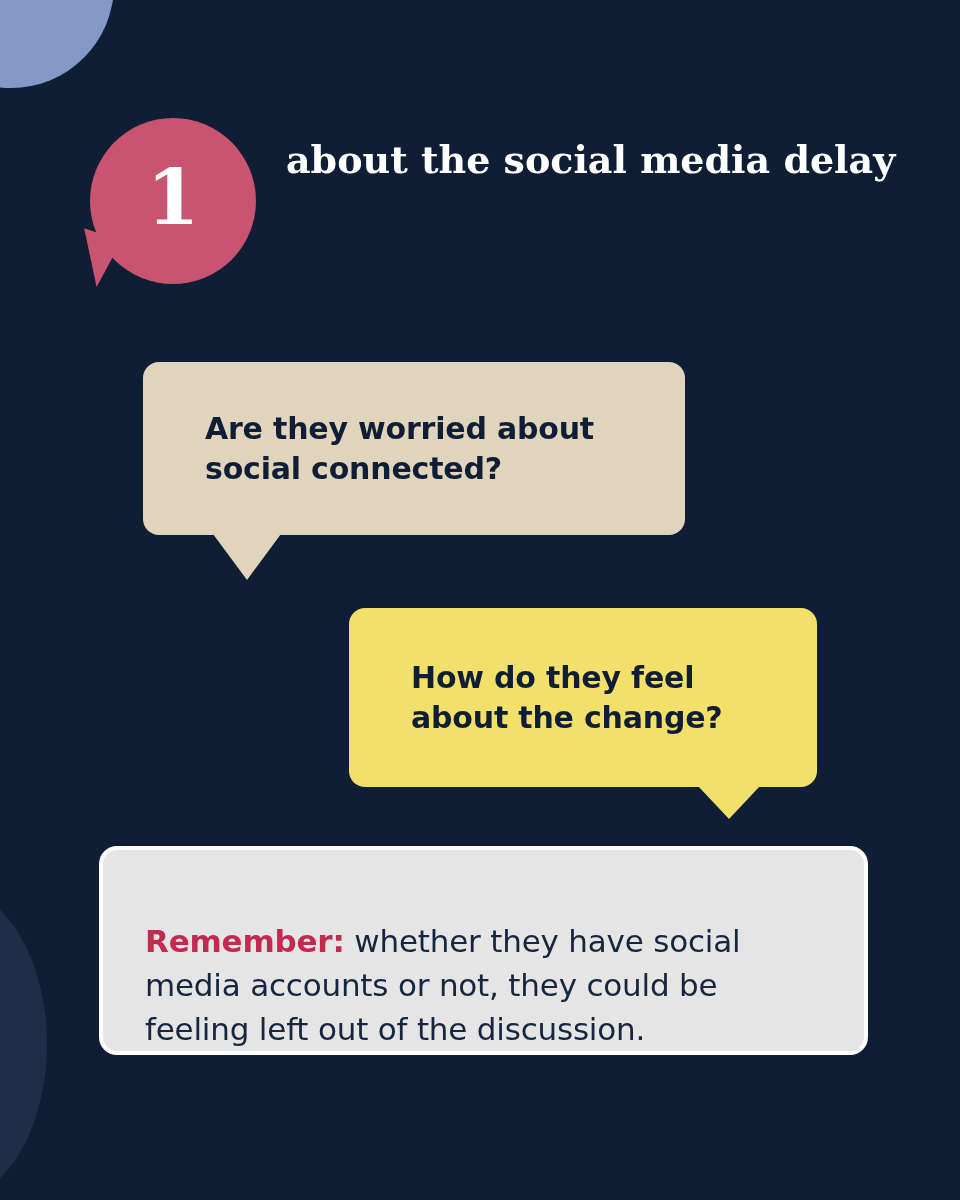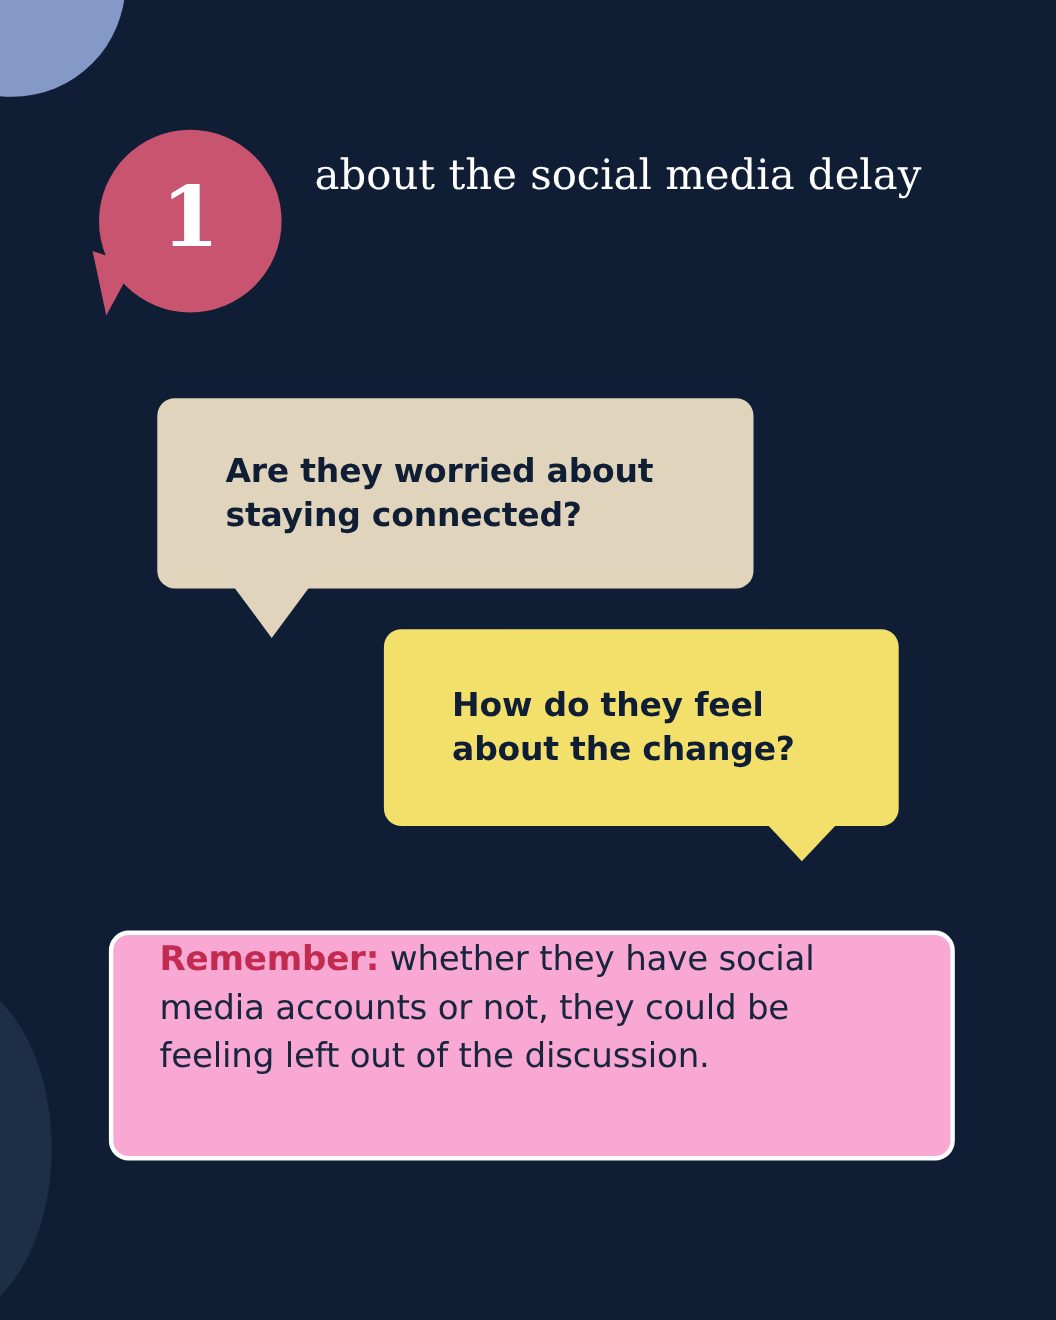--- a/index.html
+++ b/index.html
@@ -92,21 +92,21 @@
     font-family: "DejaVu Serif", serif;
     font-weight: 700;
     font-size: 63px;
     line-height: 1.02;
     color: #FFFFFF;
     letter-spacing: -0.5px;
     white-space: nowrap;
   }
   #heading-subtitle {
     font-family: "DejaVu Serif", serif;
-    font-weight: 400;
+    font-weight: 700;
     font-size: 38px;
     line-height: 1.15;
     color: #FFFFFF;
     margin-top: 10px;
     white-space: nowrap;
   }
 
   
   .bubble {
     position: absolute;
@@ -149,21 +149,21 @@
     left: 70px;
     top: 172px;
     border-left: 34px solid transparent;
     border-right: 34px solid transparent;
     border-top: 46px solid #E0D5BC;
   }
 
   
   #bubble-yellow {
     left: 349px;
-    top: 572px;
+    top: 608px;
     width: 468px;
     height: 179px;
   }
   #bubble-yellow .bubble-body {
     background: #F2E06A;
     padding: 0 0 0 62px;
   }
   #bubble-yellow-tail {
     left: 349px;
     top: 178px;
@@ -173,25 +173,25 @@
   }
 
   
   #note-remember {
     position: absolute;
     left: 99px;
     top: 846px;
     width: 769px;
     height: 209px;
     box-sizing: border-box;
-    background: #f9a8d4;
+    background: #e5e5e5;
     border: 4px solid #FFFFFF;
     border-radius: 18px;
     display: flex;
-    align-items: flex-start;
+    align-items: flex-end;
   }
   #note-text {
     font-family: "DejaVu Sans", sans-serif;
     font-weight: 400;
     font-size: 31px;
     line-height: 1.42;
     color: #17263E;
     letter-spacing: -0.2px;
     padding: 0 34px 0 42px;
   }
@@ -215,21 +215,21 @@
     </div>
   </div>
 
   <div id="heading-block">
     <div id="heading-subtitle">about the social media delay</div>
   </div>
 
   <div class="bubble" id="bubble-beige">
     <div class="bubble-body">
       <div class="bubble-text">Are they worried about
-staying connected?</div>
+social connected?</div>
     </div>
     <div class="bubble-tail" id="bubble-beige-tail"></div>
   </div>
 
   <div class="bubble" id="bubble-yellow">
     <div class="bubble-body">
       <div class="bubble-text">How do they feel
 about the change?</div>
     </div>
     <div class="bubble-tail" id="bubble-yellow-tail"></div>

